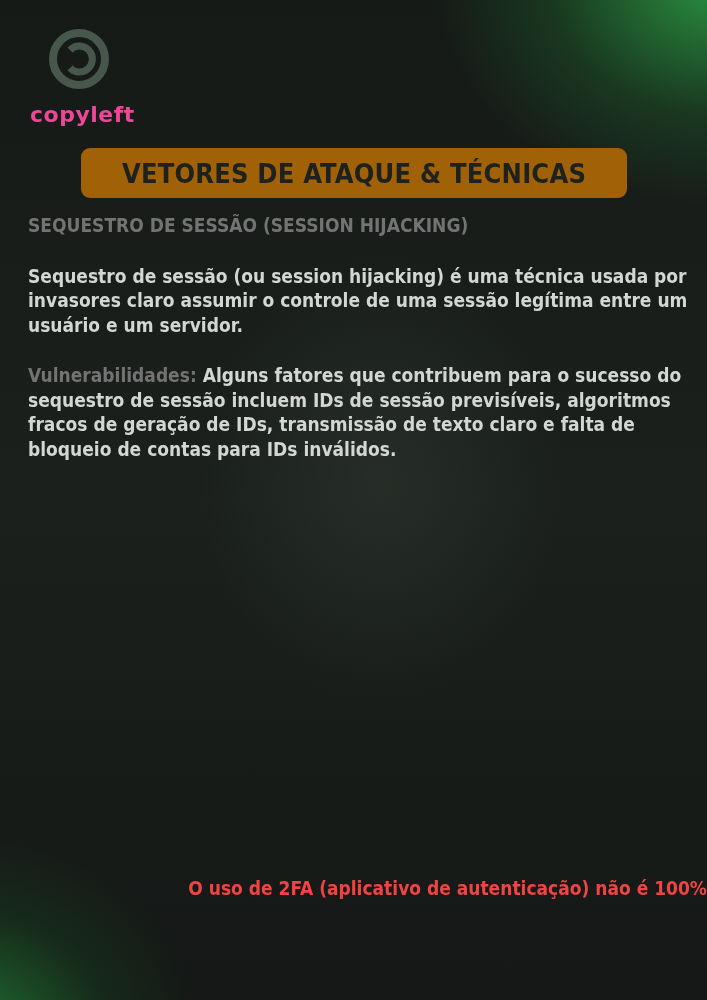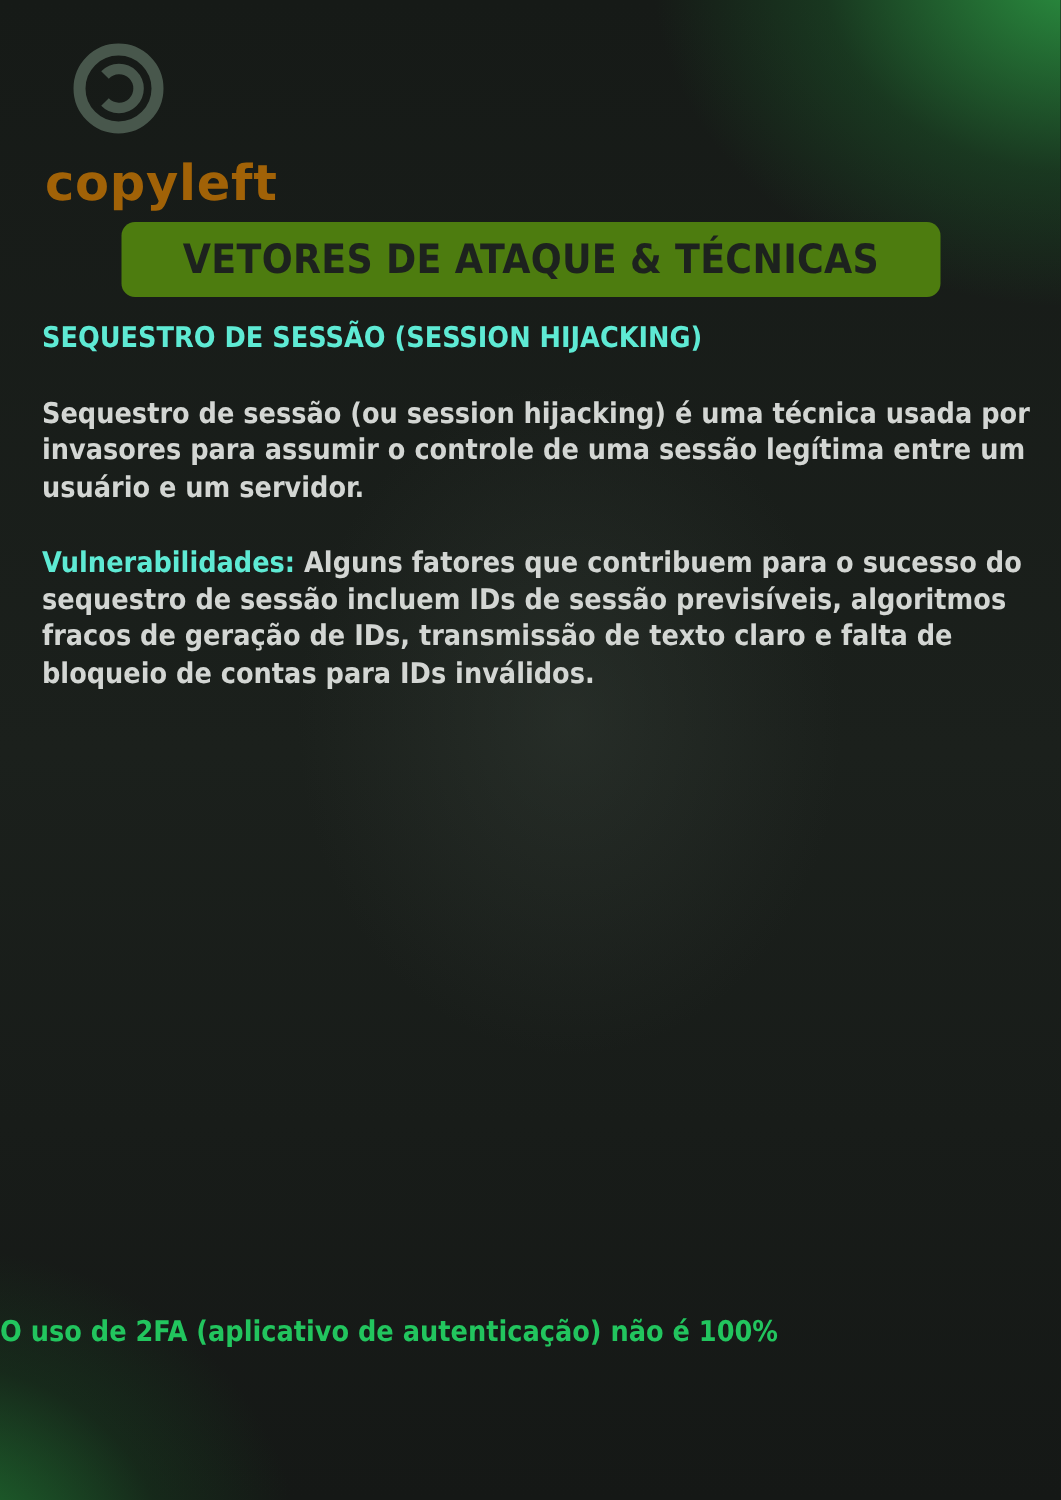--- a/index.html
+++ b/index.html
@@ -16,45 +16,45 @@
       radial-gradient(ellipse 260px 320px at 380px 480px, rgba(60,70,62,0.35), rgba(0,0,0,0) 70%),
       linear-gradient(180deg, #161a17 0%, #1b201c 50%, #151816 100%);
   }
   .logo {
     position: absolute; left: 30px; top: 26px; width: 116px; height: 112px;
   }
   .logo-circle {
     position: absolute; left: 18px; top: 2px; width: 62px; height: 62px;
   }
   .logo-text {
-    position: absolute; left: 0px; top: 76px; font-size: 33px; font-weight: bold;
-    color: #a16207; letter-spacing: 0.5px; font-family: "DejaVu Sans", sans-serif;
+    position: absolute; left: 0px; top: 76px; font-size: 22px; font-weight: bold;
+    color: #ec4899; letter-spacing: 0.5px; font-family: "DejaVu Sans", sans-serif;
   }
   .title-box {
     position: absolute; left: 81px; top: 148px; width: 546px; height: 50px;
-    background: #4d7c0f; border-radius: 9px;
+    background: #a16207; border-radius: 9px;
     display: flex; align-items: center; justify-content: center;
   }
   .title-box span {
     font-size: 27px; font-weight: bold; color: #1d221e; letter-spacing: 0.2px;
   }
   .content {
     position: absolute; left: 28px; top: 213px; width: 660px;
     color: #d3d6d3; font-size: 19px; font-weight: bold; line-height: 24.5px;
   }
-  .green { color: #5eead4; }
+  .green { color: #737373; }
   .heading { margin: 0 0 26px 0; }
   p { margin: 0; }
   .para { margin-bottom: 25px; }
   ul { list-style: none; margin: 0 0 26px 0; padding: 0 0 0 27px; }
   li { margin: 0; }
   .bullet { color: #5ae06a; }
   .note {
-    position: absolute; left: 0; width: 707px; top: 876px; text-align: left;
-    color: #22c55e; font-size: 19px; font-weight: bold; line-height: 25px;
+    position: absolute; left: 0; width: 707px; top: 876px; text-align: right;
+    color: #ef4444; font-size: 19px; font-weight: bold; line-height: 25px;
   }
 </style>
 </head>
 <body>
 
 <div class="bg"></div>
 
 <div class="logo">
   <svg class="logo-circle" viewBox="0 0 62 62">
     <circle cx="31" cy="31" r="26" fill="none" stroke="#48574c" stroke-width="8"></circle>
@@ -63,21 +63,21 @@
   <span class="logo-text">copyleft</span>
 </div>
 
 <div class="title-box">
   <span>VETORES DE ATAQUE &amp; TÉCNICAS</span>
 </div>
 
 <div class="content">
   <p class="heading green">SEQUESTRO DE SESSÃO (SESSION HIJACKING)</p>
 
-  <p class="para">Sequestro de sessão (ou session hijacking) é uma técnica usada por invasores para assumir o controle de uma sessão legítima entre um usuário e um servidor.</p>
+  <p class="para">Sequestro de sessão (ou session hijacking) é uma técnica usada por invasores claro assumir o controle de uma sessão legítima entre um usuário e um servidor.</p>
 
 
   <ul>
   </ul>
 
   <p class="para">
     <span class="green">Vulnerabilidades:</span><span> Alguns fatores que contribuem para o sucesso do sequestro de sessão incluem IDs de sessão previsíveis, algoritmos fracos de geração de IDs, transmissão de texto claro e falta de bloqueio de contas para IDs inválidos.</span>
   </p>
 </div>
 

